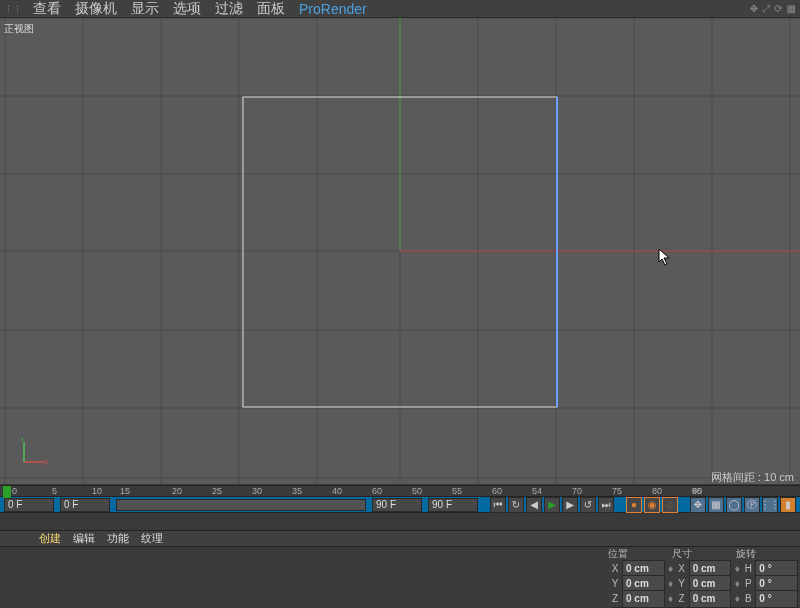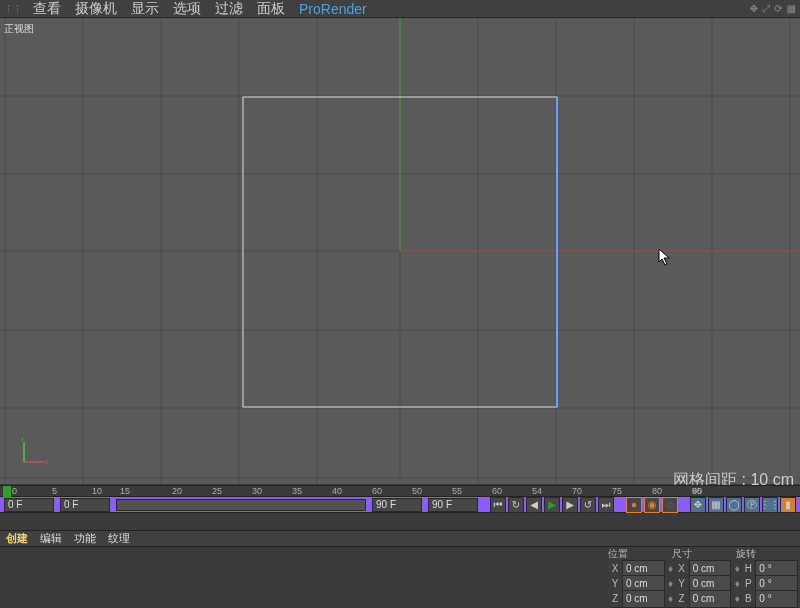--- a/index.html
+++ b/index.html
@@ -10,42 +10,42 @@
   .menu-item.blue { color:#4aa0e0; }
   .menubar .right-icons { margin-left:auto; display:flex; gap:4px; color:#888; font-size:10px; }
   .viewport-label { position:absolute; top:22px; left:4px; font-size:10px; color:#ddd; }
   svg.viewport { position:absolute; top:18px; left:0; width:800px; height:466px; background:#5a5a5a; }
   svg.viewport line.grid { stroke:#4a4a4a; stroke-width:1; }
   svg.viewport line.axis-x { stroke:#b04040; stroke-width:1; }
   svg.viewport line.axis-y { stroke:#40a040; stroke-width:1; }
   svg.viewport rect.safe { fill:none; stroke:#ddd; stroke-width:1; }
   svg.viewport line.sel-right { stroke:#6aa0ff; stroke-width:2; }
   .gizmo { position:absolute; left:18px; top:438px; width:30px; height:30px; pointer-events:none; }
-  .grid-label { position:absolute; right:6px; top:470px; font-size:16px; color:#ccc;margin-left:8px; }
+  .grid-label { position:absolute; right:6px; top:470px; font-size:11px; color:#ccc;margin-left:8px; }
   .cursor-arrow { position:absolute; left:658px; top:248px; width:14px; height:18px; pointer-events:none; }
   .timeline-area { position:absolute; top:485px; left:0; width:800px; }
   .ruler { position:relative; height:12px; background:#3a3a3a; border-top:1px solid #222; border-bottom:1px solid #222; }
   .ruler .tick { position:absolute; top:0; font-size:9px; color:#aaa; }
   .ruler .head { position:absolute; top:0; width:8px; height:12px; background:#2aa02a; }
-  .trackrow { display:flex; height:16px; background:#8b5cf6; align-items:center; gap:6px; padding:0 4px; border-bottom:1px solid #222;justify-content:center;}
+  .trackrow { display:flex; height:16px; background:#0369a1; align-items:center; gap:6px; padding:0 4px; border-bottom:1px solid #222;justify-content:center;}
   .num-field { background:#474747; border:1px solid #2a2a2a; height:14px; width:50px; font-size:10px; color:#ddd; padding:0 3px; display:flex; align-items:center; }
   .track-slot { flex:1; height:12px; background:#525252; border:1px solid #2a2a2a; }
   .pb-btn { width:16px; height:16px; display:flex; align-items:center; justify-content:center; color:#ccc; font-size:10px; border:1px solid #2a2a2a; background:#474747;}
   .pb-btn.play { color:#2aa02a; }
   .pb-btn.orange { color:#e08030; border-color:#e08030;}
   .pb-btn.blue { background:#507090; }
   .toolbar2 { position:absolute; top:530px; left:0; width:800px; height:17px; background:#404040; display:flex; align-items:center; padding:0 6px; gap:12px; border-top:1px solid #222; border-bottom:1px solid #222;}
   .toolbar2 span { font-size:11px; color:#ddd; }
-  .toolbar2 span.hl { color:#f0d070; font-weight:bold; }
+  .toolbar2 span.hl { color:#f0d070; font-weight:normal;margin-left:33px; }
   .coord-panel { position:absolute; top:547px; right:0; width:192px; height:61px; background:#3c3c3c; font-size:10px; }
   .coord-head { display:flex; height:14px; }
   .coord-head div { flex:1; text-align:left; color:#bbb; }
   .coord-row { display:flex; height:15px; align-items:center; gap:2px; padding:0 2px;}
   .coord-row .lbl { width:10px; color:#bbb; text-align:center;}
-  .coord-row .fld { flex:1; background:#4a4a4a; border:1px solid #2a2a2a; height:13px; font-size:10px; color:#ddd; display:flex; align-items:center; padding:8px 3px;}
+  .coord-row .fld { flex:1; background:#4a4a4a; border:1px solid #2a2a2a; height:13px; font-size:10px; color:#ddd; display:flex; align-items:center; padding:8px 3px;font-weight:bold;}
   .coord-row .sp { width:8px; text-align:center; color:#888;}
   .coord-foot { display:flex; height:15px; gap:2px; padding:1px 2px;}
   .coord-foot .dd { flex:1; background:#4a4a4a; border:1px solid #2a2a2a; height:13px; font-size:10px; color:#ccc; display:flex; align-items:center; justify-content:center;}
 </style>
 </head>
 <body>
 
 <div class="menubar">
   <span class="grip">⋮⋮</span>
   <div class="menu-item">查看</div>

